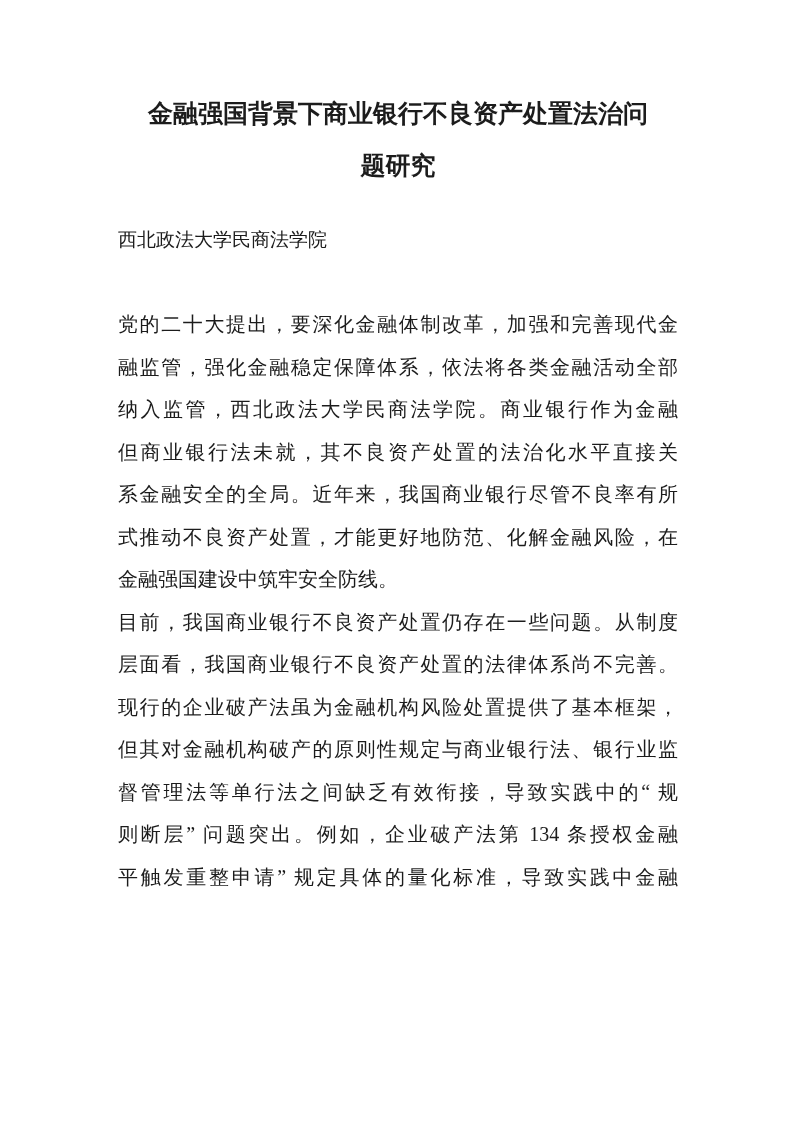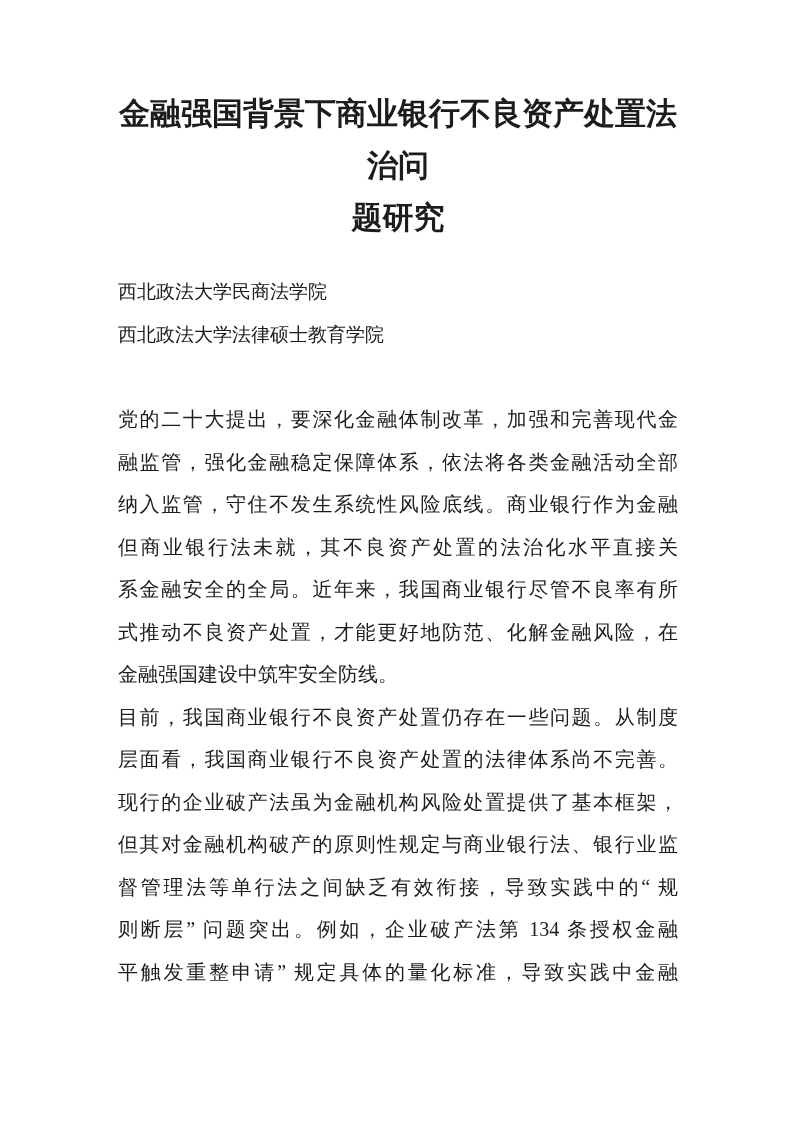--- a/index.html
+++ b/index.html
@@ -20,21 +20,21 @@
     height: 1122px;
     background: #ffffff;
   }
   .content {
     margin-left: 118px;
     margin-right: 115px; 
   }
   .title {
     margin: 0;
     padding-top: 88px;
-    font-size: 31px;
+    font-size: 25px;
     line-height: 52px;
     font-weight: bold;
     text-align: center;
     letter-spacing: 0px;
   }
   .title .title-line {
     text-align: center;
   }
   .affiliations {
     margin-top: 26px;
@@ -64,28 +64,27 @@
 <div class="page">
   <div class="content">
 
     <h1 class="title">
         <div class="title-line">金融强国背景下商业银行不良资产处置法治问</div>
         <div class="title-line">题研究</div>
       </h1>
 
     <div class="affiliations">
         <div class="affil-line">西北政法大学民商法学院</div>
-        <div class="affil-line">西北政法大学法律硕士教育学院</div>
       </div>
 
     <div class="body-text">
       <div class="paragraph">
           <div class="body-line">党的二十大提出，要深化金融体制改革，加强和完善现代金</div>
           <div class="body-line">融监管，强化金融稳定保障体系，依法将各类金融活动全部</div>
-          <div class="body-line">纳入监管，守住不发生系统性风险底线。商业银行作为金融</div>
+          <div class="body-line">纳入监管，西北政法大学民商法学院。商业银行作为金融</div>
           <div class="body-line">但商业银行法未就，其不良资产处置的法治化水平直接关</div>
           <div class="body-line">系金融安全的全局。近年来，我国商业银行尽管不良率有所</div>
           <div class="body-line">式推动不良资产处置，才能更好地防范、化解金融风险，在</div>
           <div class="body-line" style="text-align-last: left;">金融强国建设中筑牢安全防线。</div>
         </div>
       <div class="paragraph">
           <div class="body-line">目前，我国商业银行不良资产处置仍存在一些问题。从制度</div>
           <div class="body-line">层面看，我国商业银行不良资产处置的法律体系尚不完善。</div>
           <div class="body-line">现行的企业破产法虽为金融机构风险处置提供了基本框架，</div>
           <div class="body-line">但其对金融机构破产的原则性规定与商业银行法、银行业监</div>

